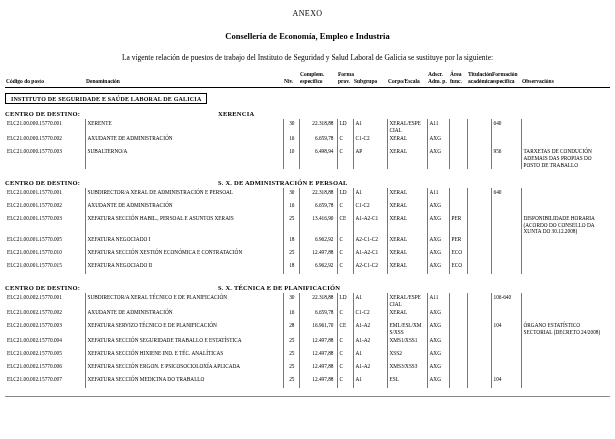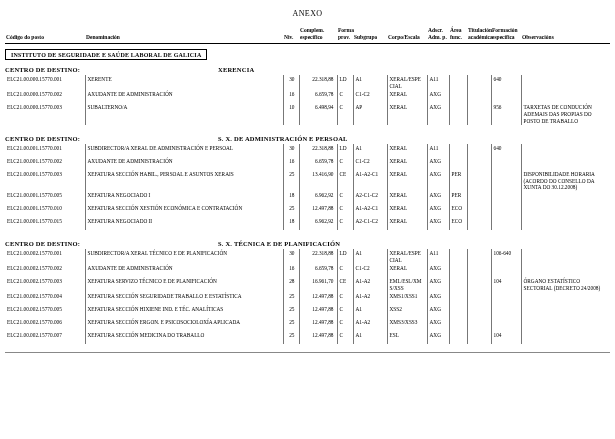--- a/index.html
+++ b/index.html
@@ -44,20 +44,22 @@
   tr.data-row td.c-level{text-align:right;padding-right:4px;}
   tr.data-row td.c-specific_complement{text-align:right;padding-right:3px;}
   tr.spacer-row td{height:6px;padding:0;}
   .bottom-rule{width:605px;border-top:1px solid #888;margin-top:2px;}
 </style>
 </head>
 <body>
 
 <div class="page">
   <div class="title-annex">ANEXO</div>
+  <div class="title-dept">Consellería de Economía, Empleo e Industria</div>
+  <div class="intro">La vigente relación de puestos de trabajo del Instituto de Seguridad y Salud Laboral de Galicia se sustituye por la siguiente:</div>
 
   <table class="rpt">
     <colgroup>
       <col style="width:80px">
         <col style="width:198px">
         <col style="width:16px">
       <col style="width:38px">
         <col style="width:16px">
         <col style="width:34px">
       <col style="width:40px">

